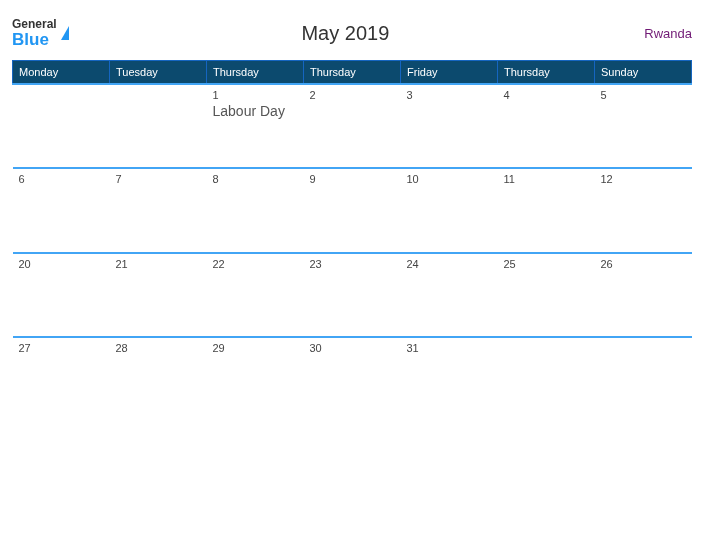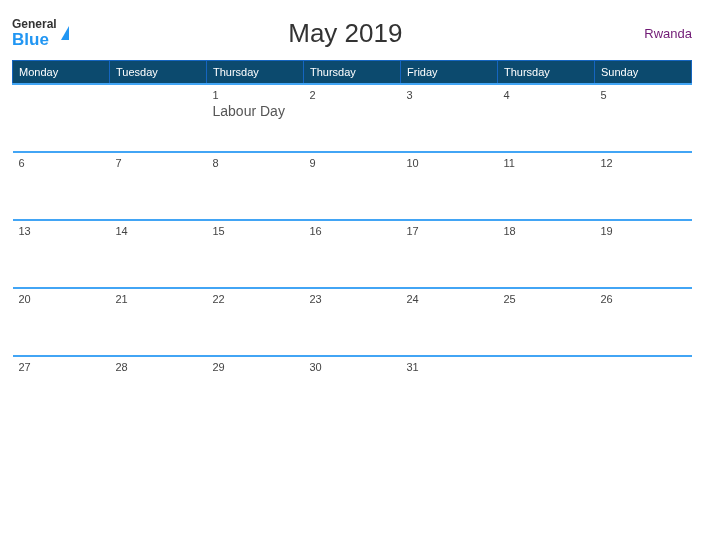--- a/index.html
+++ b/index.html
@@ -41,21 +41,21 @@
     .logo-blue { color: #2196F3; font-size: 17px; font-weight: bold; }
     .logo-triangle {
       width: 0;
       height: 0;
       border-left: 8px solid transparent;
       border-bottom: 14px solid #2196F3;
       margin-left: 2px;
       margin-bottom: 2px;
     }
     .calendar-title {
-      font-size: 26px;
+      font-size: 20px;
       color: #333;
       font-weight: normal;
       text-align: center;
       flex: 1;
     }
     .country-label {
       font-size: 13px;
       color: #701a75;
       text-align: right;
       min-width: 70px;
@@ -173,43 +173,20 @@
           </td>
           <td>
             <span class="day-number">11</span>
           </td>
           <td>
             <span class="day-number">12</span>
           </td>
         </tr>
         <tr>
           <td>
-            <span class="day-number">13</span>
-          </td>
-          <td>
-            <span class="day-number">14</span>
-          </td>
-          <td>
-            <span class="day-number">15</span>
-          </td>
-          <td>
-            <span class="day-number">16</span>
-          </td>
-          <td>
-            <span class="day-number">17</span>
-          </td>
-          <td>
-            <span class="day-number">18</span>
-          </td>
-          <td>
-            <span class="day-number">19</span>
-          </td>
-        </tr>
-        <tr>
-          <td>
             <span class="day-number">20</span>
           </td>
           <td>
             <span class="day-number">21</span>
           </td>
           <td>
             <span class="day-number">22</span>
           </td>
           <td>
             <span class="day-number">23</span>

